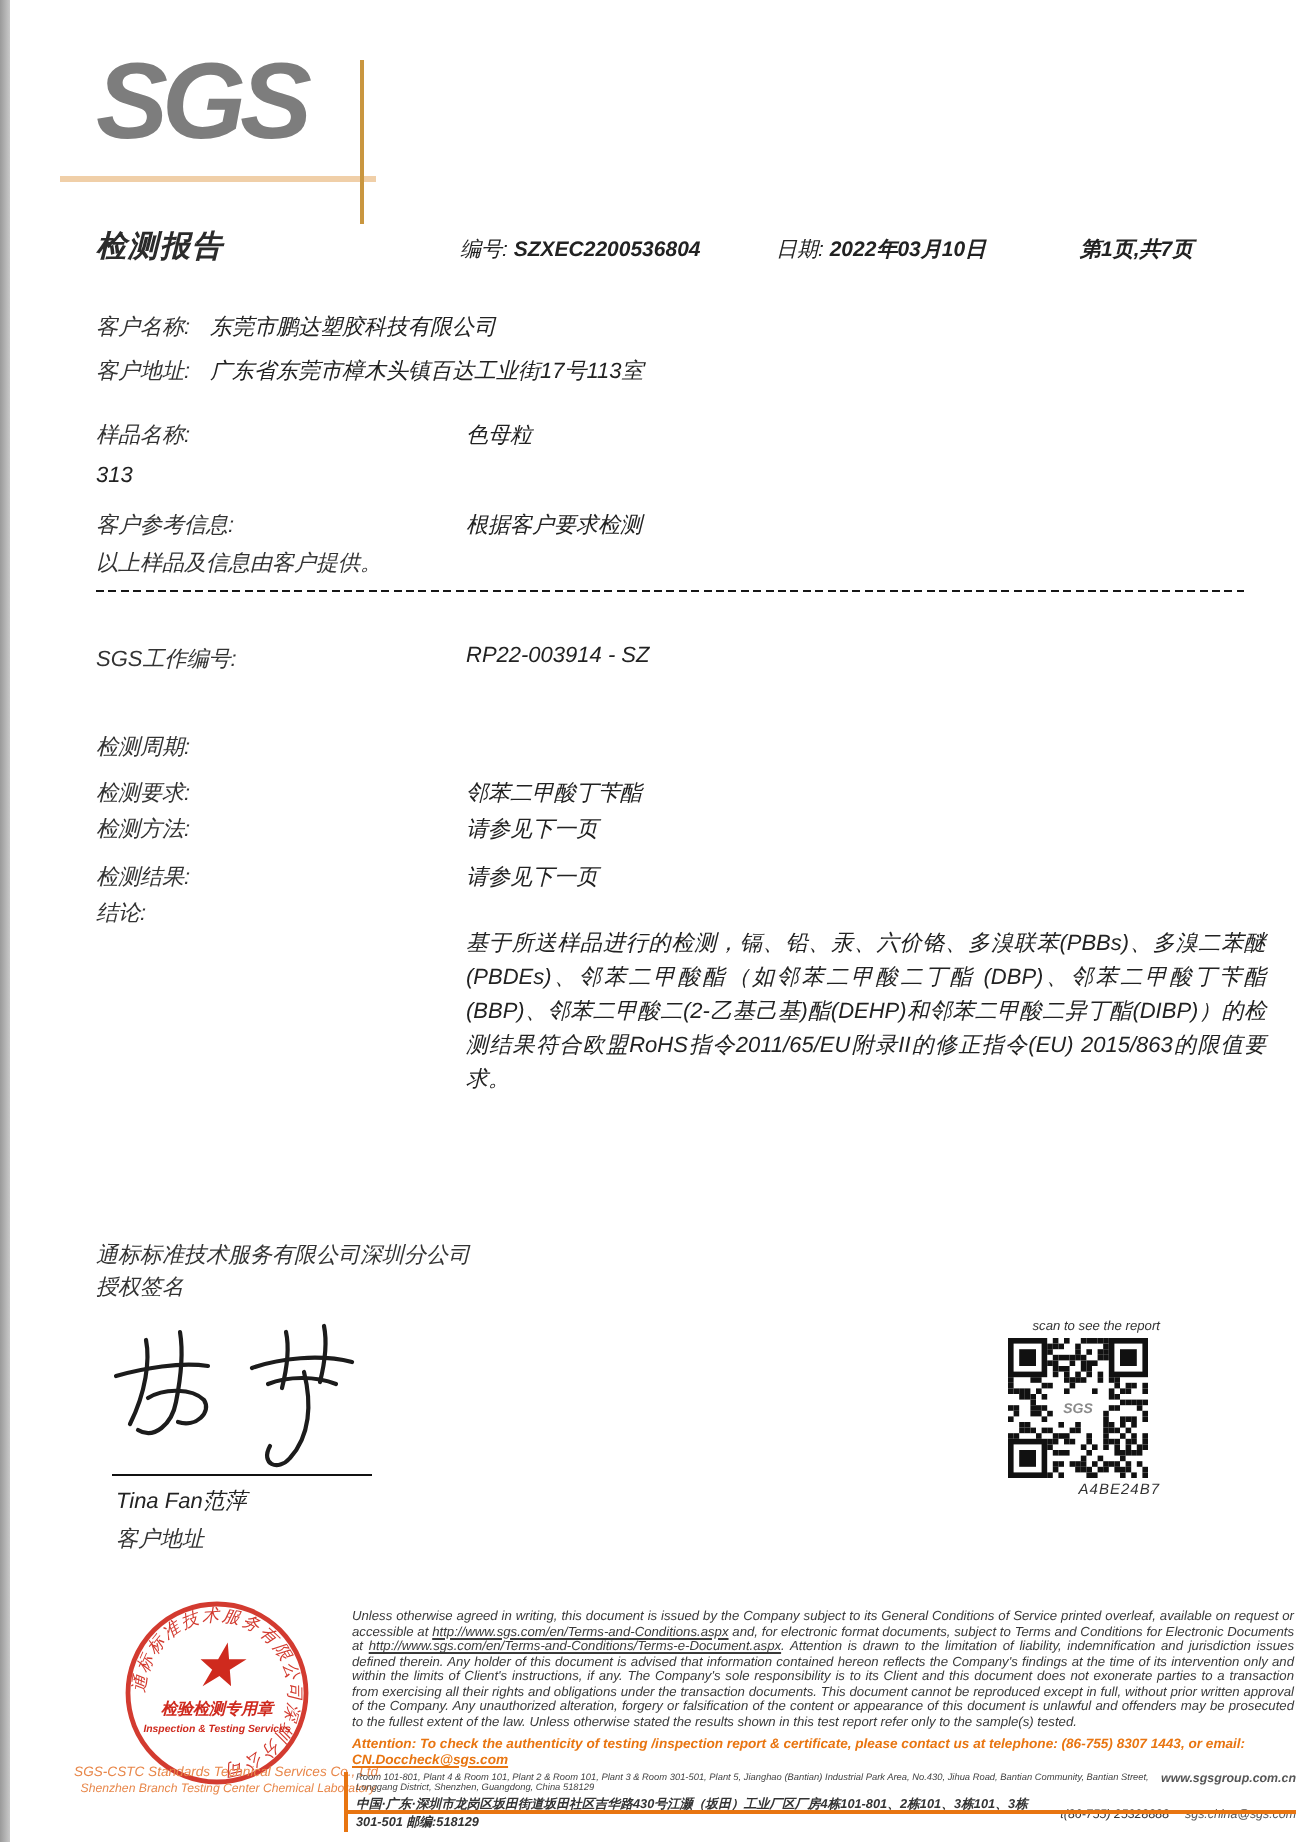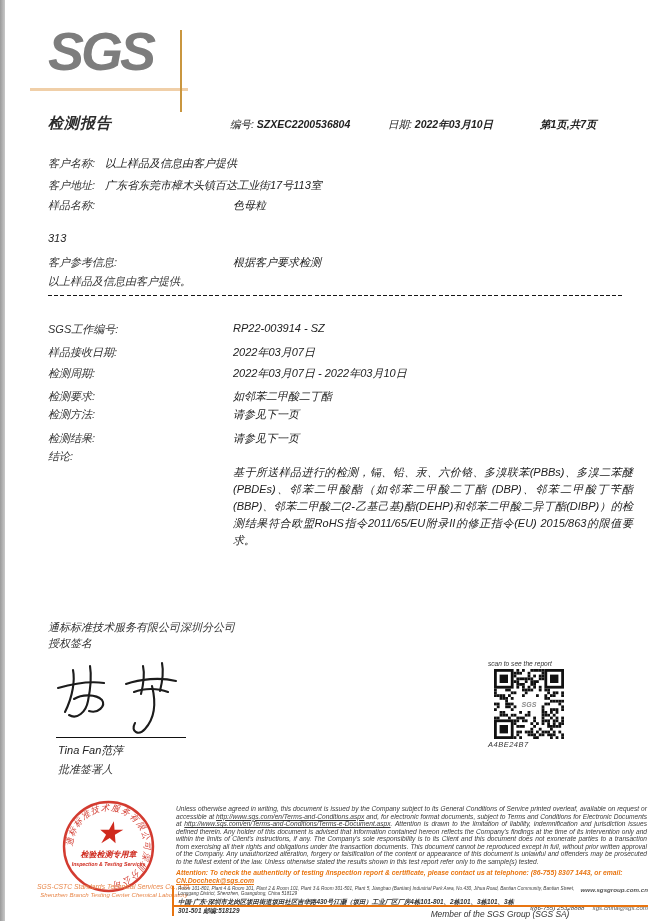--- a/index.html
+++ b/index.html
@@ -37,21 +37,21 @@
   .conclusion-text{position:absolute;left:233px;top:464px;width:400px;font-size:11px;
     line-height:17px;color:#222;text-align:justify;}
   
   .sig-company{position:absolute;left:48px;top:620px;font-size:11px;color:#333;}
   .sig-auth{position:absolute;left:48px;top:636px;font-size:11px;color:#333;}
   .sig-svg{position:absolute;left:52px;top:658px;}
   .sig-line{position:absolute;left:56px;top:737px;width:130px;height:1.4px;background:#111;}
   .sig-name{position:absolute;left:58px;top:743px;font-size:11px;font-weight:500;color:#222;}
   .sig-title{position:absolute;left:58px;top:762px;font-size:11px;color:#333;}
   
-  .qr-block{position:absolute;left:488px;top:660px;width:82px;text-align:left;}
+  .qr-block{position:absolute;left:498px;top:660px;width:82px;text-align:right;}
   .qr-label{font-size:6.6px;color:#333;display:block;margin-bottom:2px;}
   .qr-code-text{font-size:7.5px;color:#333;display:block;margin-top:1px;letter-spacing:.5px;}
   
   .stamp{position:absolute;left:60px;top:798px;width:97px;height:97px;}
   .stamp-company{position:absolute;left:34px;top:883px;width:160px;text-align:center;
     color:#e8874a;line-height:1.25;}
   .stamp-co-1{font-size:6.8px;display:block;}
   .stamp-co-2{font-size:6.1px;display:block;}
   .disclaimer{position:absolute;left:176px;top:805px;width:471px;font-size:6.6px;
     line-height:7.55px;color:#3a3a3a;text-align:justify;}
@@ -84,57 +84,52 @@
     <div class="logo-vline"></div>
   </div>
 
   <span class="doc-title">检测报告</span>
   <span class="meta meta-no"><span>编号:</span> <b>SZXEC2200536804</b></span>
   <span class="meta meta-date"><span>日期:</span> <b>2022年03月10日</b></span>
   <span class="meta meta-page">第1页,共7页</span>
 
   <div class="frow" style="top:156px">
     <span class="flabel w57">客户名称:</span>
-    <span class="fvalue">以上样品及信息由客户提供</span>
+    <span class="fvalue">东莞市鹏达塑胶科技有限公司</span>
   </div>
   <div class="frow" style="top:178px">
     <span class="flabel w57">客户地址:</span>
     <span class="fvalue">广东省东莞市樟木头镇百达工业街17号113室</span>
   </div>
 
-  <div class="frow" style="top:198px">
+  <div class="frow" style="top:210px">
     <span class="flabel w185">样品名称:</span>
     <span class="fvalue">色母粒</span>
   </div>
   <div class="frow" style="top:232px">
     <span class="fvalue">313</span>
   </div>
   <div class="frow" style="top:255px">
     <span class="flabel w185">客户参考信息:</span>
     <span class="fvalue">根据客户要求检测</span>
   </div>
   <div class="note">以上样品及信息由客户提供。</div>
 
   <div class="dashline"></div>
 
   <div class="frow" style="top:322px">
     <span class="flabel w185">SGS工作编号:</span>
     <span class="fvalue">RP22-003914 - SZ</span>
   </div>
-  <div class="frow" style="top:345px">
-    <span class="flabel w185">样品接收日期:</span>
-    <span class="fvalue">2022年03月07日</span>
-  </div>
   <div class="frow" style="top:366px">
     <span class="flabel w185">检测周期:</span>
-    <span class="fvalue">2022年03月07日 - 2022年03月10日</span>
   </div>
   <div class="frow" style="top:389px">
     <span class="flabel w185">检测要求:</span>
-    <span class="fvalue">如邻苯二甲酸二丁酯</span>
+    <span class="fvalue">邻苯二甲酸丁苄酯</span>
   </div>
   <div class="frow" style="top:407px">
     <span class="flabel w185">检测方法:</span>
     <span class="fvalue">请参见下一页</span>
   </div>
   <div class="frow" style="top:431px">
     <span class="flabel w185">检测结果:</span>
     <span class="fvalue">请参见下一页</span>
   </div>
 
@@ -151,21 +146,21 @@
       <path d="M22 41 C30 36 44 36 50 42 C54 48 46 56 37 53"></path>
       <path d="M74 26 C88 21 108 19 124 23"></path>
       <path d="M91 8 C93 17 91 28 89 36"></path>
       <path d="M110 5 C112 15 110 25 108 33"></path>
       <path d="M82 34 C92 30 106 30 116 34"></path>
       <path d="M100 28 C104 44 103 60 93 71 C87 78 78 74 83 65"></path>
     </g>
   </svg>
   <div class="sig-line"></div>
   <div class="sig-name">Tina Fan范萍</div>
-  <div class="sig-title">批准签署人</div>
+  <div class="sig-title">客户地址</div>
 
   <div class="qr-block">
     <span class="qr-label">scan to see the report</span>
     <svg id="qr-svg" width="70" height="70" viewBox="0 0 70 70" style="display:block;margin:0 auto;background:#fff">
         <rect x="22.40" y="0.00" width="2.80" height="2.80" fill="#111"></rect>
         <rect x="28.00" y="0.00" width="2.80" height="2.80" fill="#111"></rect>
         <rect x="36.40" y="0.00" width="2.80" height="2.80" fill="#111"></rect>
         <rect x="39.20" y="0.00" width="2.80" height="2.80" fill="#111"></rect>
         <rect x="42.00" y="0.00" width="2.80" height="2.80" fill="#111"></rect>
         <rect x="44.80" y="0.00" width="2.80" height="2.80" fill="#111"></rect>
@@ -396,14 +391,13 @@
       <span class="addr-web">www.sgsgroup.com.cn</span>
     </div>
     <div class="addr-row2">
       <span class="addr-cn">中国·广东·深圳市龙岗区坂田街道坂田社区吉华路430号江灏（坂田）工业厂区厂房4栋101-801、2栋101、3栋101、3栋301-501 邮编:518129</span>
       <span class="addr-phone">t(86-755) 25328888</span>
       <span class="addr-mail">sgs.china@sgs.com</span>
     </div>
   </div>
 
   <div class="orange-rule"></div>
-  <div class="member">Member of the SGS Group (SGS SA)</div>
 </div>
 
 </body></html>

